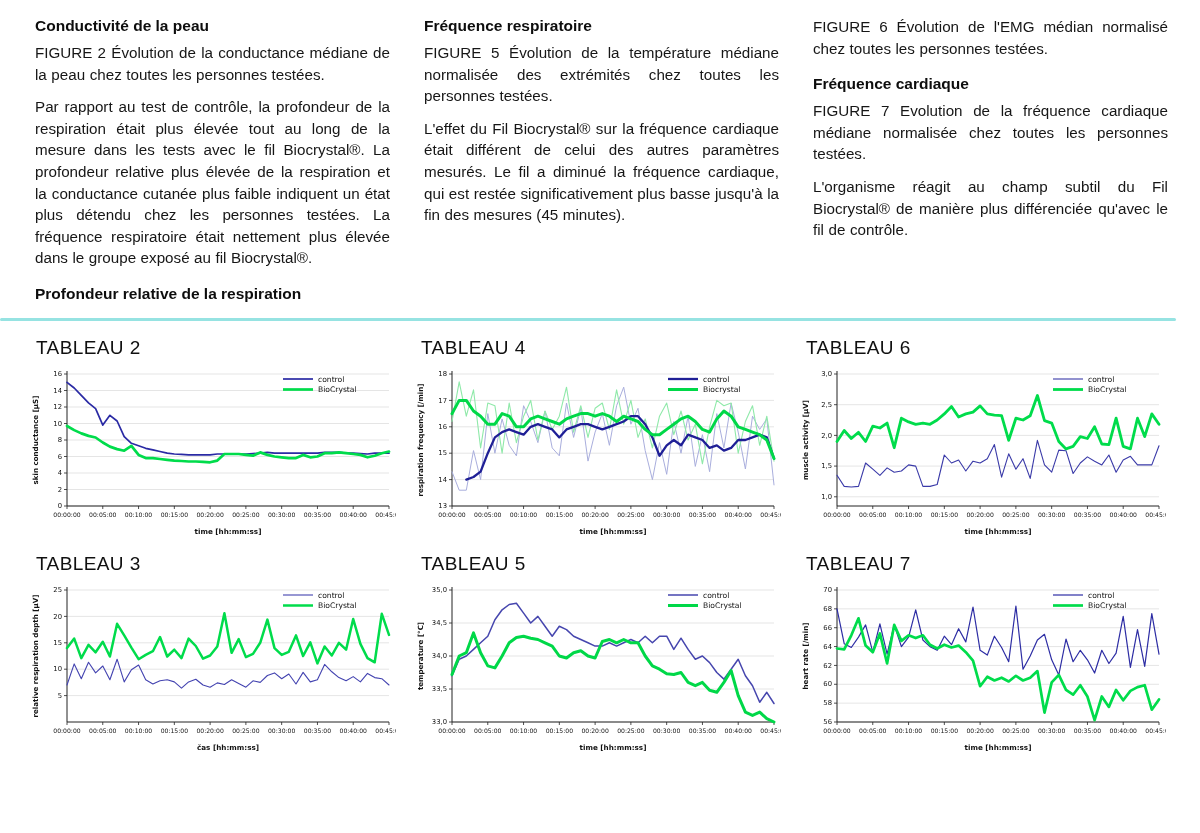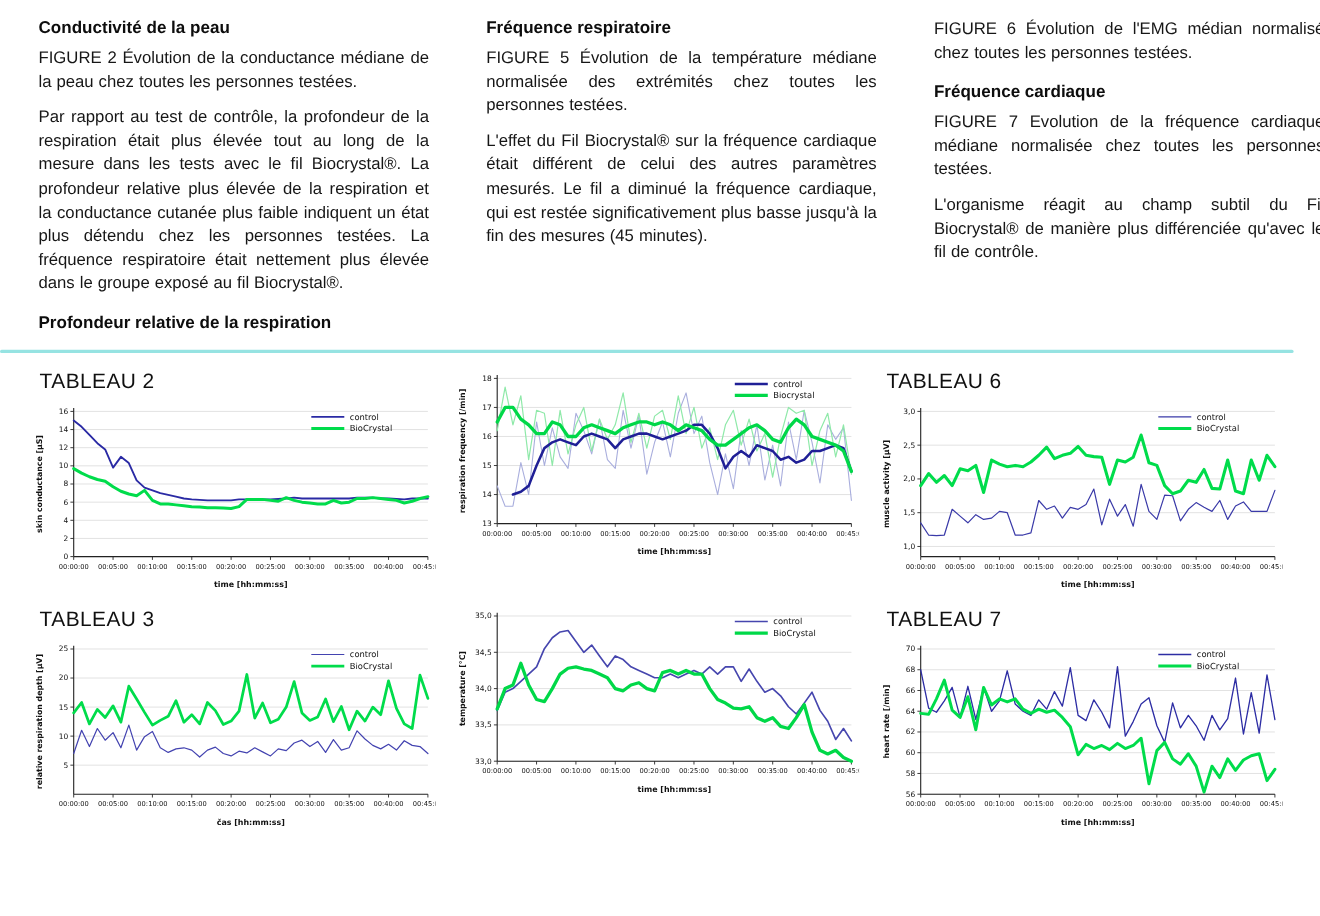--- a/index.html
+++ b/index.html
@@ -4,21 +4,21 @@
 <style>
   html,body{margin:0;padding:0;background:#ffffff;}
   body{
     width:1200px;height:833px;overflow:hidden;
     font-family:"Liberation Sans","DejaVu Sans",sans-serif;
     color:#1a1a1a;-webkit-font-smoothing:antialiased;
   }
   .page{width:1200px;height:833px;position:relative;}
   
   .text-section{
-    display:flex;gap:52px;padding:16px 25px 0 35px;box-sizing:border-box;
+    display:flex;gap:34px;padding:16px 25px 0 35px;box-sizing:border-box;
   }
   .tcol{width:355px;flex:0 0 355px;}
   .tcol h3{
     font-size:15.5px;font-weight:700;margin:15px 0 6px 0;line-height:1.3;color:#0d0d0d;
   }
   .tcol h3:first-child{margin-top:0;}
   .tcol p{
     font-size:15.2px;line-height:1.42;margin:0 0 11px 0;text-align:justify;
     color:#161616;word-spacing:.02em;
   }
@@ -126,20 +126,21 @@
               <line x1="253" y1="14" x2="283" y2="14" stroke="#2a2aa4" stroke-width="1.7"></line>
               <text x="288" y="16.6" font-size="7.6">control</text>
               <line x1="253" y1="24.5" x2="283" y2="24.5" stroke="#00dc4b" stroke-width="2.7"></line>
               <text x="288" y="27.1" font-size="7.6">BioCrystal</text>
             </g>
             <text x="8" y="75" font-size="7.1" font-weight="bold" text-anchor="middle" transform="rotate(-90 8 75)">skin conductance [µS]</text>
             <text x="198" y="169" font-size="7.2" font-weight="bold" text-anchor="middle">time [hh:mm:ss]</text>
           </svg>
         </div>
         <div class="chart-block">
+          <div class="chart-title">TABLEAU 4</div>
           <svg width="366" height="172" viewBox="0 0 366 172" class="chart-svg">
             <g>
               <line x1="37" y1="9" x2="359" y2="9" stroke="#dedede" stroke-width="0.8"></line>
               <line x1="37" y1="35.39999999999999" x2="359" y2="35.39999999999999" stroke="#dedede" stroke-width="0.8"></line>
               <line x1="37" y1="61.800000000000004" x2="359" y2="61.800000000000004" stroke="#dedede" stroke-width="0.8"></line>
               <line x1="37" y1="88.2" x2="359" y2="88.2" stroke="#dedede" stroke-width="0.8"></line>
               <line x1="37" y1="114.60000000000001" x2="359" y2="114.60000000000001" stroke="#dedede" stroke-width="0.8"></line>
               <line x1="37" y1="141" x2="359" y2="141" stroke="#dedede" stroke-width="0.8"></line>
             </g>
             <g>
@@ -306,20 +307,21 @@
               <line x1="253" y1="14" x2="283" y2="14" stroke="#4343b0" stroke-width="1.1"></line>
               <text x="288" y="16.6" font-size="7.6">control</text>
               <line x1="253" y1="24.5" x2="283" y2="24.5" stroke="#00dc4b" stroke-width="2.5"></line>
               <text x="288" y="27.1" font-size="7.6">BioCrystal</text>
             </g>
             <text x="8" y="75" font-size="7.1" font-weight="bold" text-anchor="middle" transform="rotate(-90 8 75)">relative respiration depth [µV]</text>
             <text x="198" y="169" font-size="7.2" font-weight="bold" text-anchor="middle">čas [hh:mm:ss]</text>
           </svg>
         </div>
         <div class="chart-block">
+          <div class="chart-title">TABLEAU 5</div>
           <svg width="366" height="172" viewBox="0 0 366 172" class="chart-svg">
             <g>
               <line x1="37" y1="9" x2="359" y2="9" stroke="#dedede" stroke-width="0.8"></line>
               <line x1="37" y1="42" x2="359" y2="42" stroke="#dedede" stroke-width="0.8"></line>
               <line x1="37" y1="75" x2="359" y2="75" stroke="#dedede" stroke-width="0.8"></line>
               <line x1="37" y1="108" x2="359" y2="108" stroke="#dedede" stroke-width="0.8"></line>
               <line x1="37" y1="141" x2="359" y2="141" stroke="#dedede" stroke-width="0.8"></line>
             </g>
             <g>
               <line x1="34" y1="9" x2="37" y2="9" stroke="#222" stroke-width="0.8"></line>

